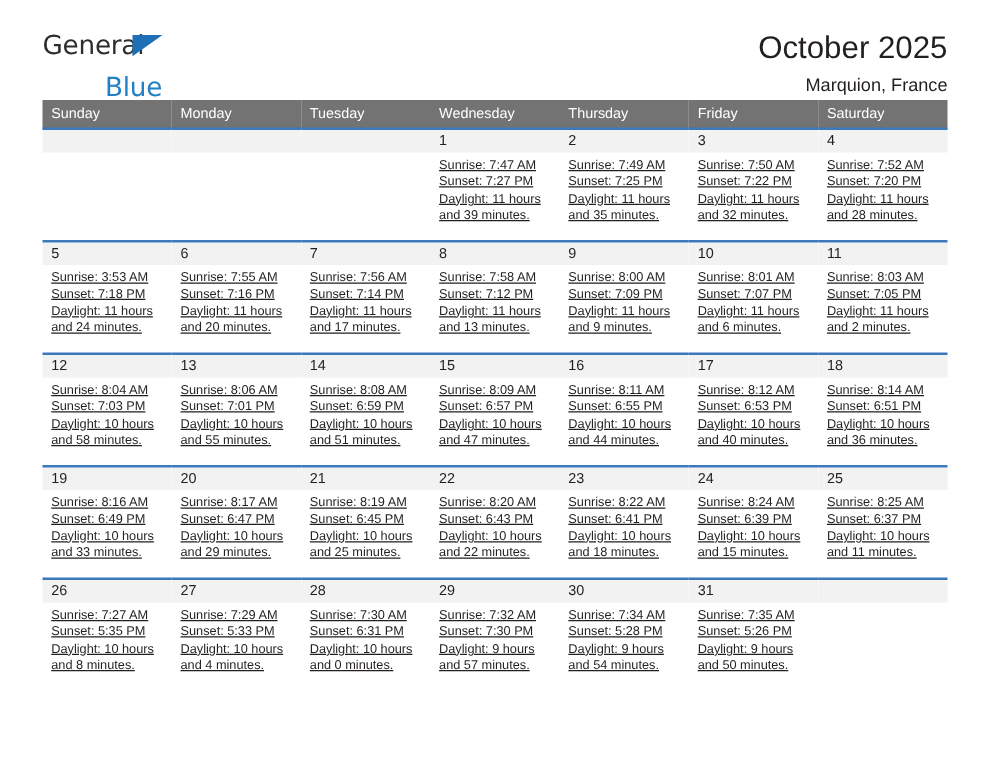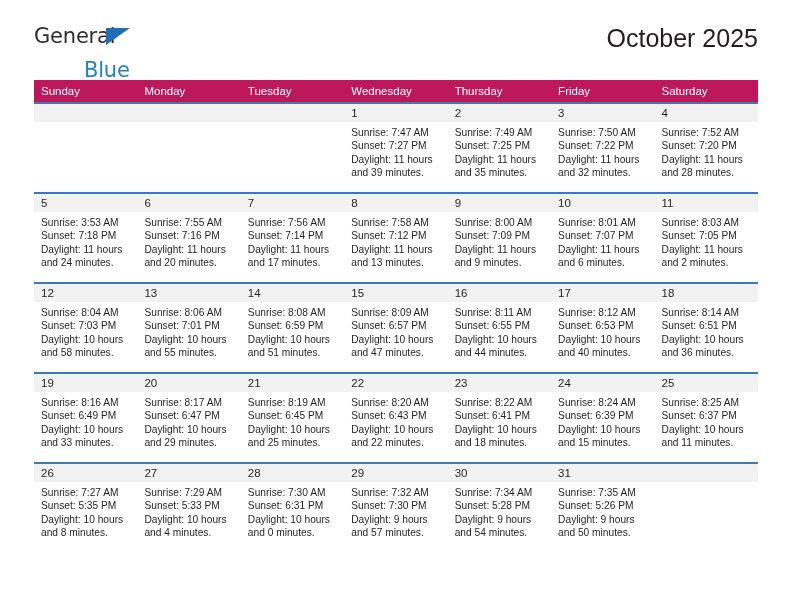--- a/index.html
+++ b/index.html
@@ -87,21 +87,21 @@
   }
 
   
   .cal {
     width: 724px;
     border-collapse: collapse;
     table-layout: fixed;
     margin-top: 8px;
   }
   .cal th {
-    background: #be185d;
+    background: #737373;
     color: #ffffff;
     font-size: 11.5px;
     font-weight: normal;
     text-align: left;
     padding: 5px 0 5px 7px;
     height: 19px;
     box-sizing: border-box;
   }
   .cal td {
     vertical-align: top;
@@ -122,20 +122,21 @@
     line-height: 12px;
   }
   .daynum.empty {
     color: transparent;
   }
   .info {
     padding: 4px 6px 0 7px;
     font-size: 10.2px;
     line-height: 13.4px;
     color: #231f20;
+    text-decoration: underline;
   }
   .info div {
     white-space: nowrap;
   }
   .info .dl {
     white-space: normal;
   }
 </style>
 </head>
 <body>
@@ -143,20 +144,21 @@
 <div class="page">
 
   <div class="topbar">
     <div class="logo">
       <span class="logo-general">General</span>
       <span class="logo-tri"></span>
       <span class="logo-blue">Blue</span>
     </div>
     <div class="titlebox">
       <div class="cal-title">October 2025</div>
+      <div class="cal-sub">Marquion, France</div>
     </div>
   </div>
 
   <table class="cal">
     <thead>
       <tr>
         <th>Sunday</th>
         <th>Monday</th>
         <th>Tuesday</th>
         <th>Wednesday</th>

